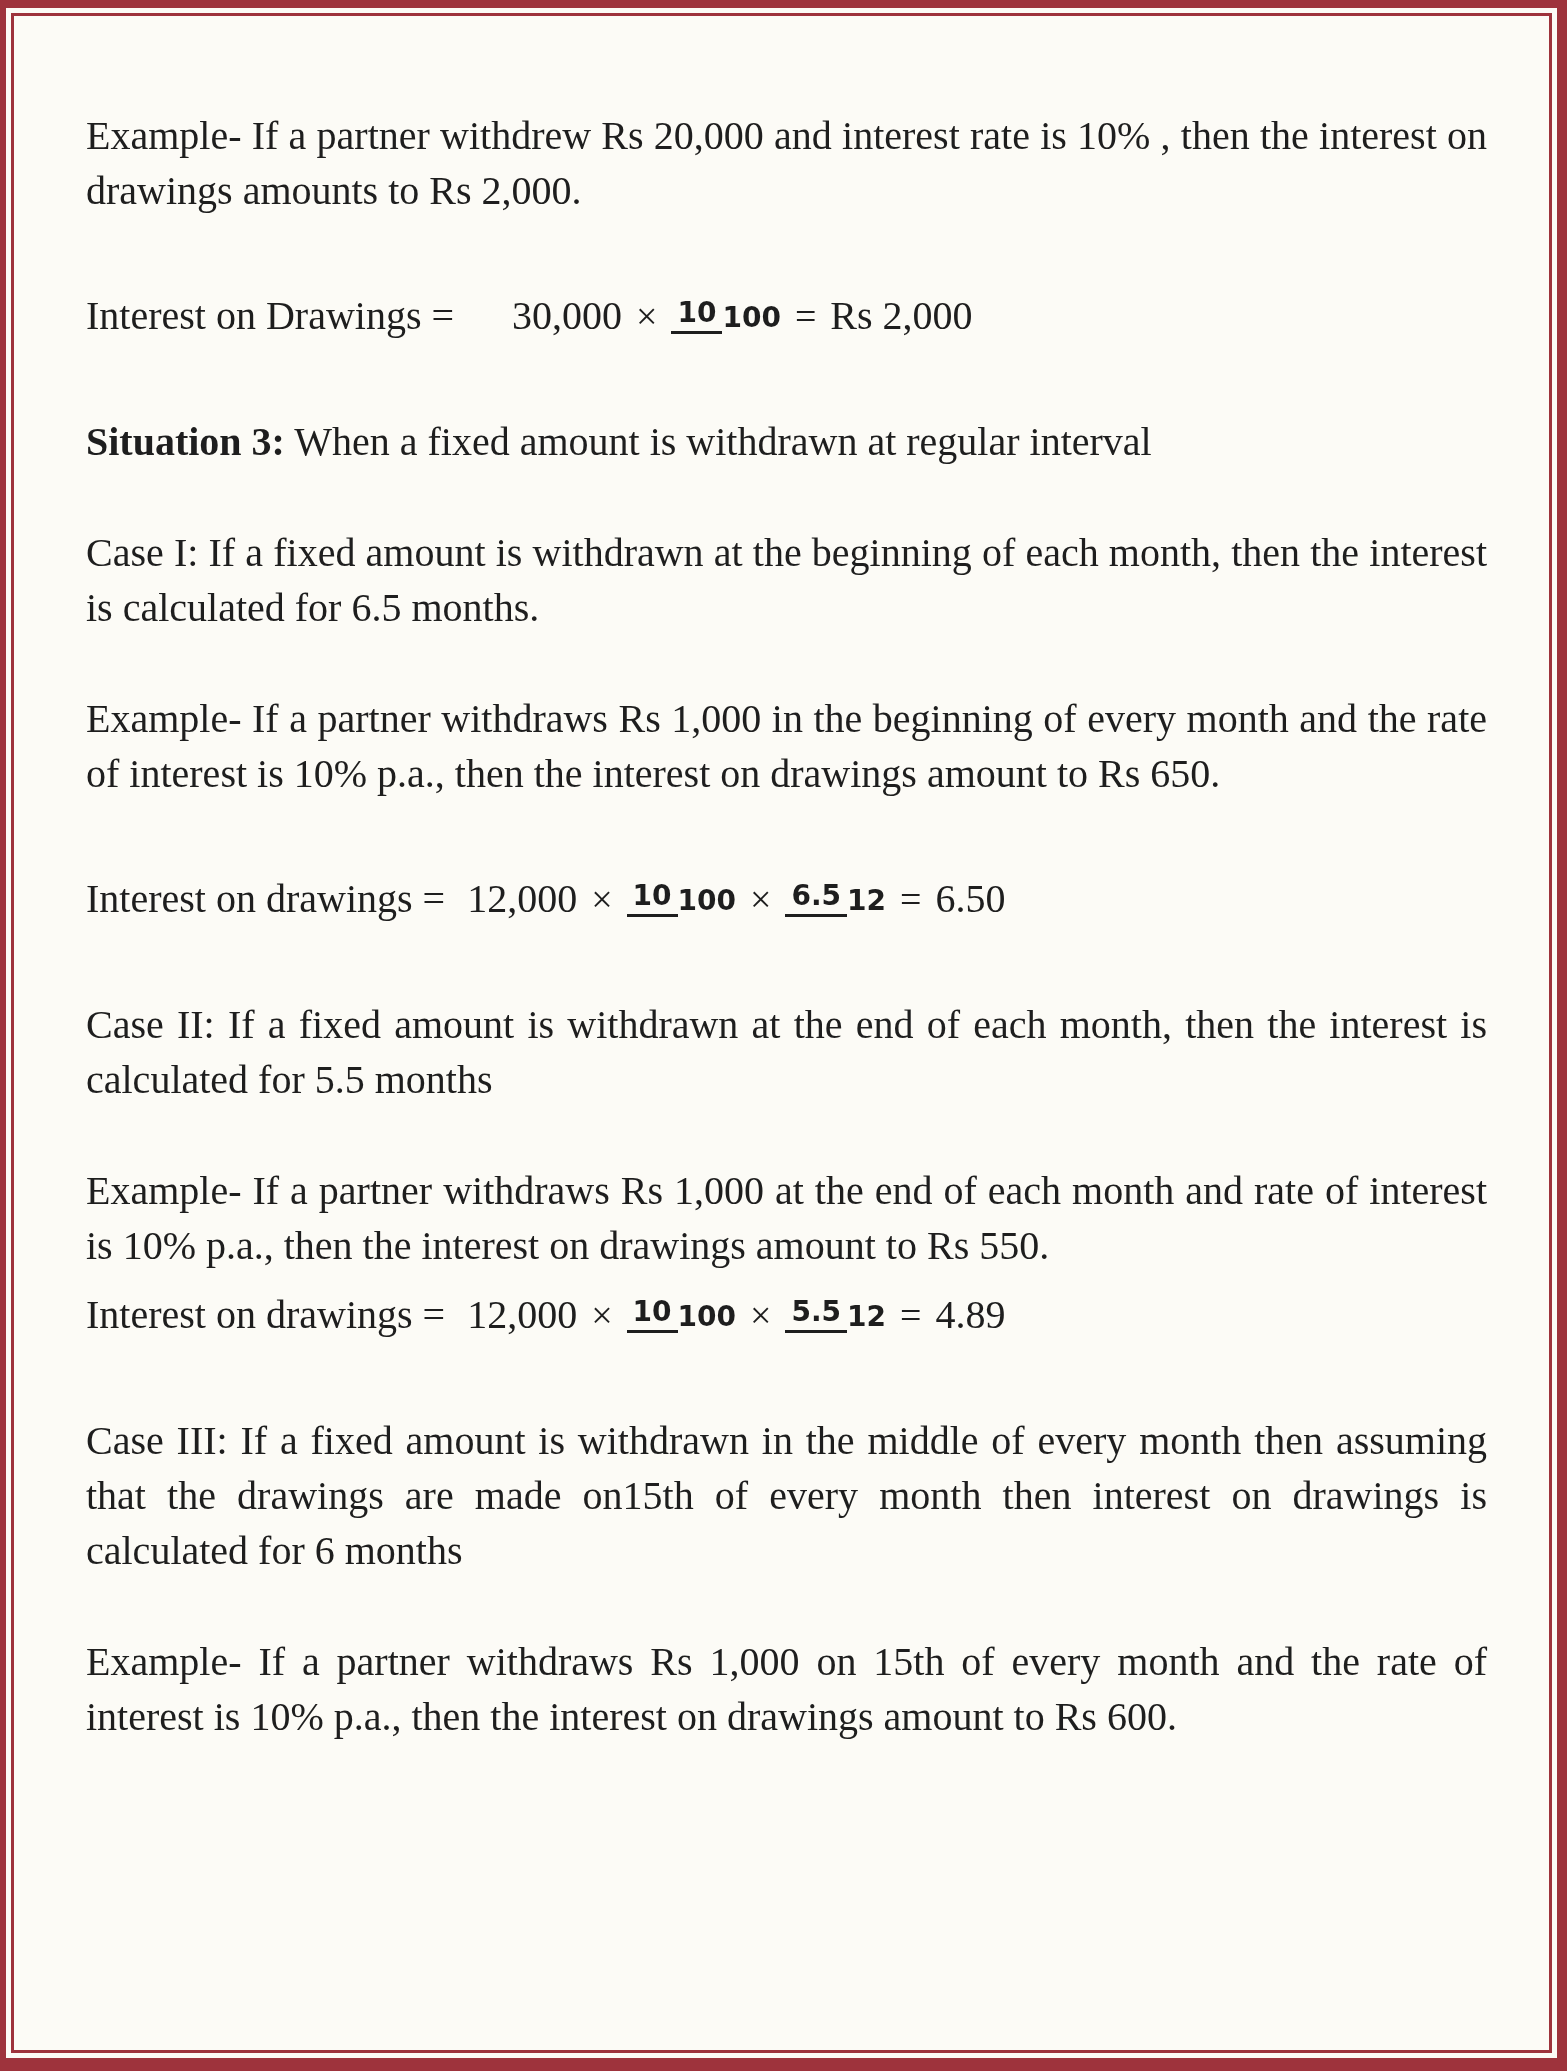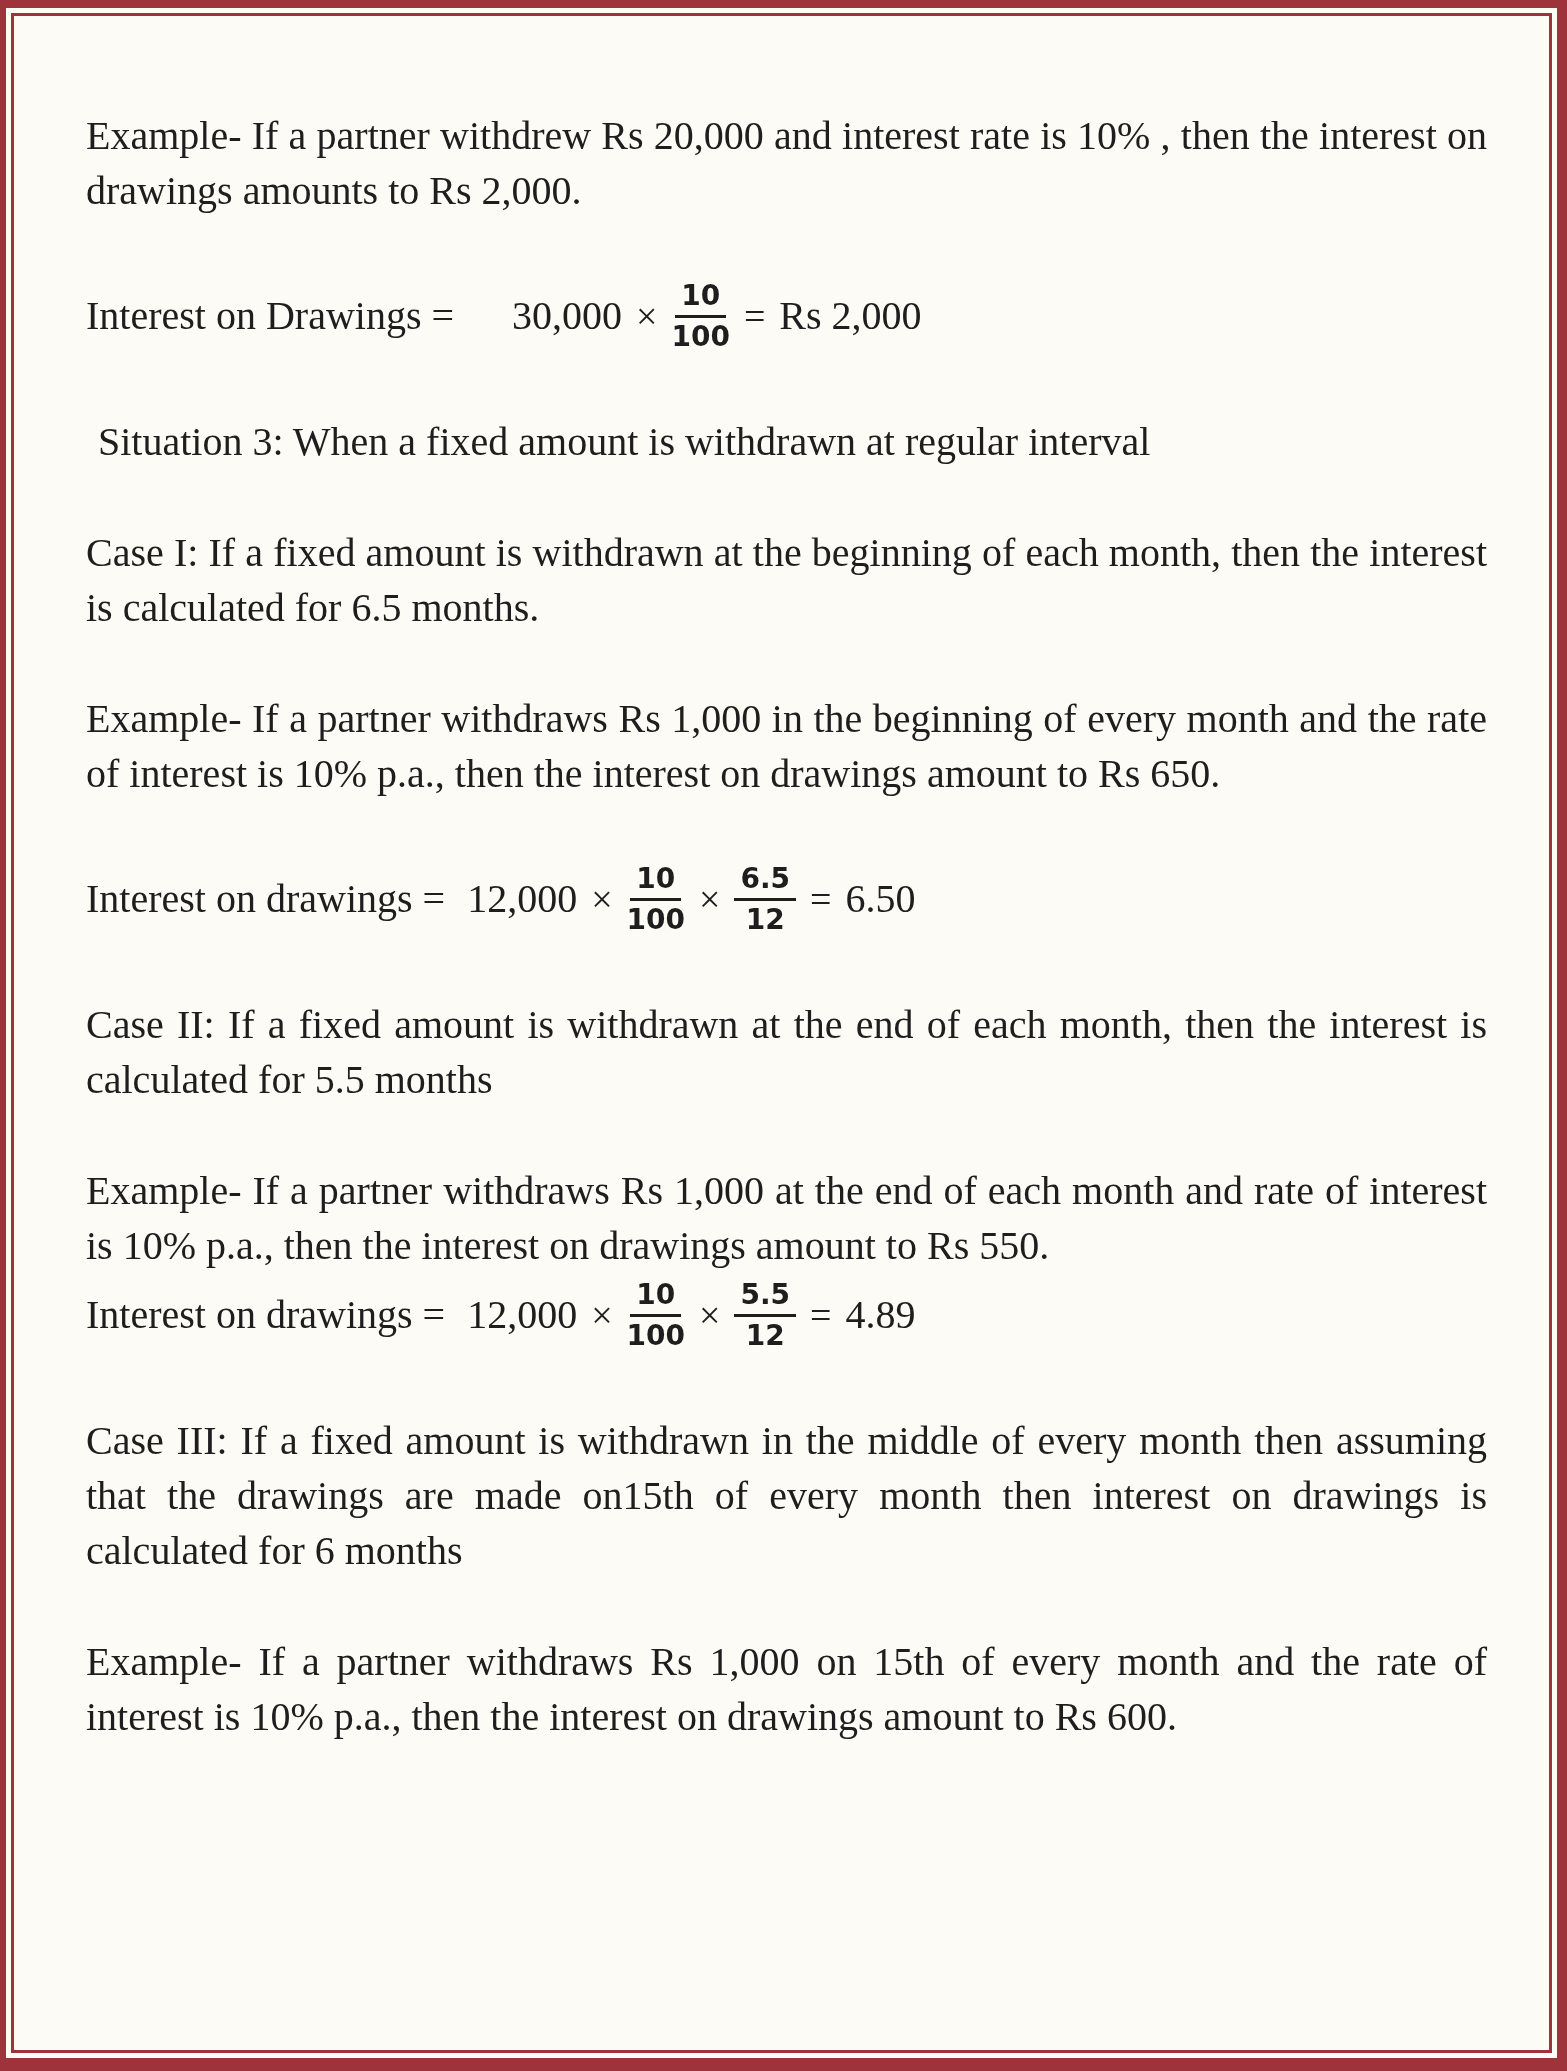--- a/index.html
+++ b/index.html
@@ -32,37 +32,36 @@
     padding:108px 80px 0 86px;
     box-sizing:border-box;
   }
   p.para{
     margin:0 0 56px 0;
     font-size:40px;
     line-height:55px;
     text-align:justify;
     text-justify:inter-word;
   }
-  .bold{font-weight:normal;margin-left:12px;}
+  .bold{font-weight:bold;}
   .formula{
     display:flex;
     align-items:center;
     min-height:84px;
     margin:0 0 56px 0;
     font-size:40px;
     line-height:1;
     white-space:nowrap;
   }
   .formula > span{margin-right:14px;}
   .f-label{margin-right:22px !important;}
   .gap-wide .f-label{margin-right:58px !important;}
   .f-op{font-size:38px;}
   .frac{
     display:inline-flex;
-    flex-direction:column;
     align-items:center;
     font-family:"DejaVu Sans", sans-serif;
     font-weight:600;
     font-size:28px;
     line-height:1.05;
     vertical-align:middle;
   }
   .frac .num{
     display:block;
     border-bottom:3px solid var(--ink);

